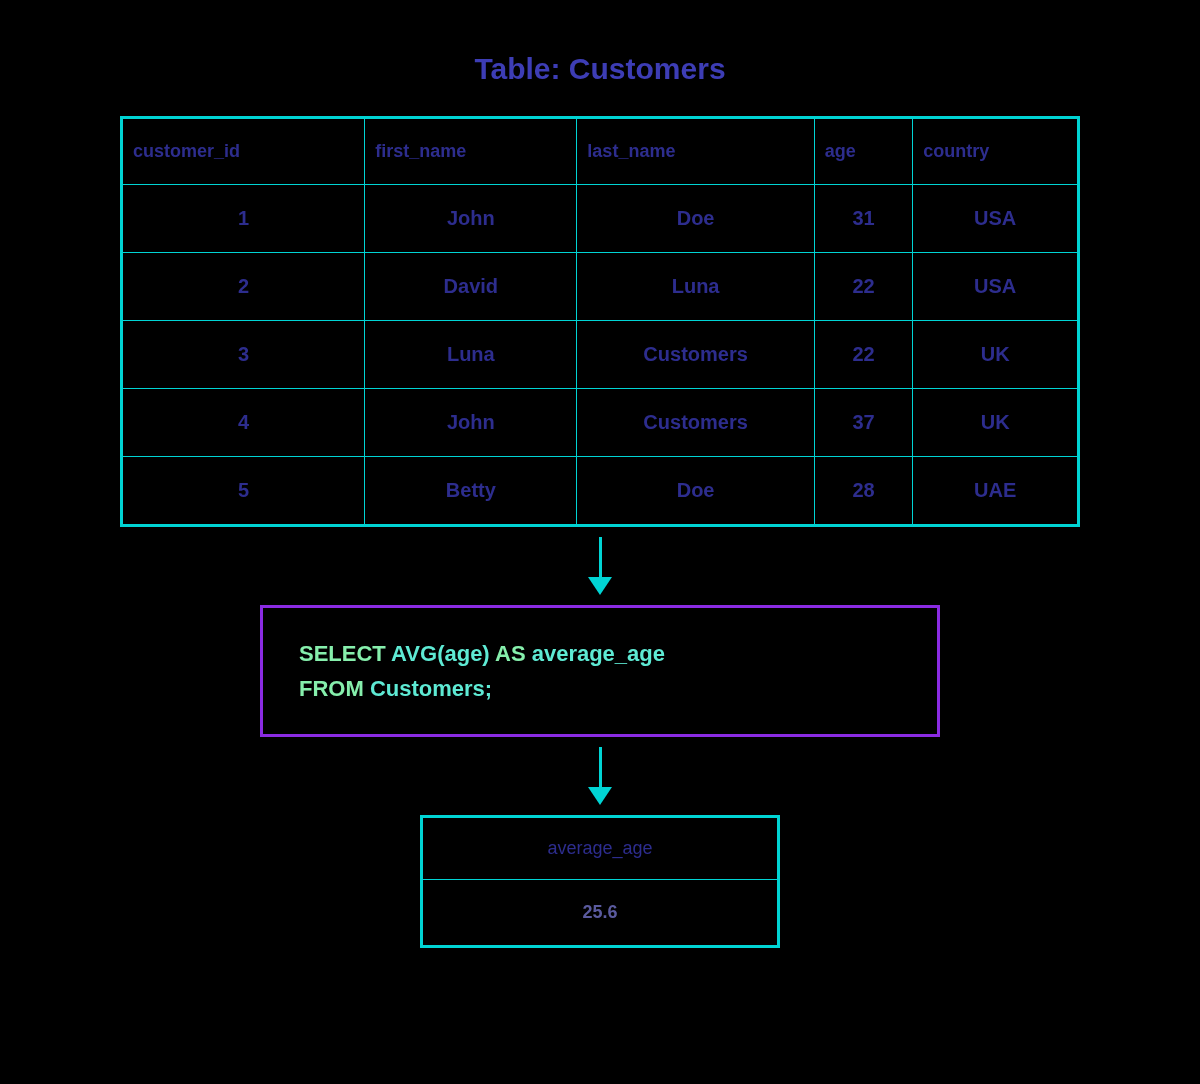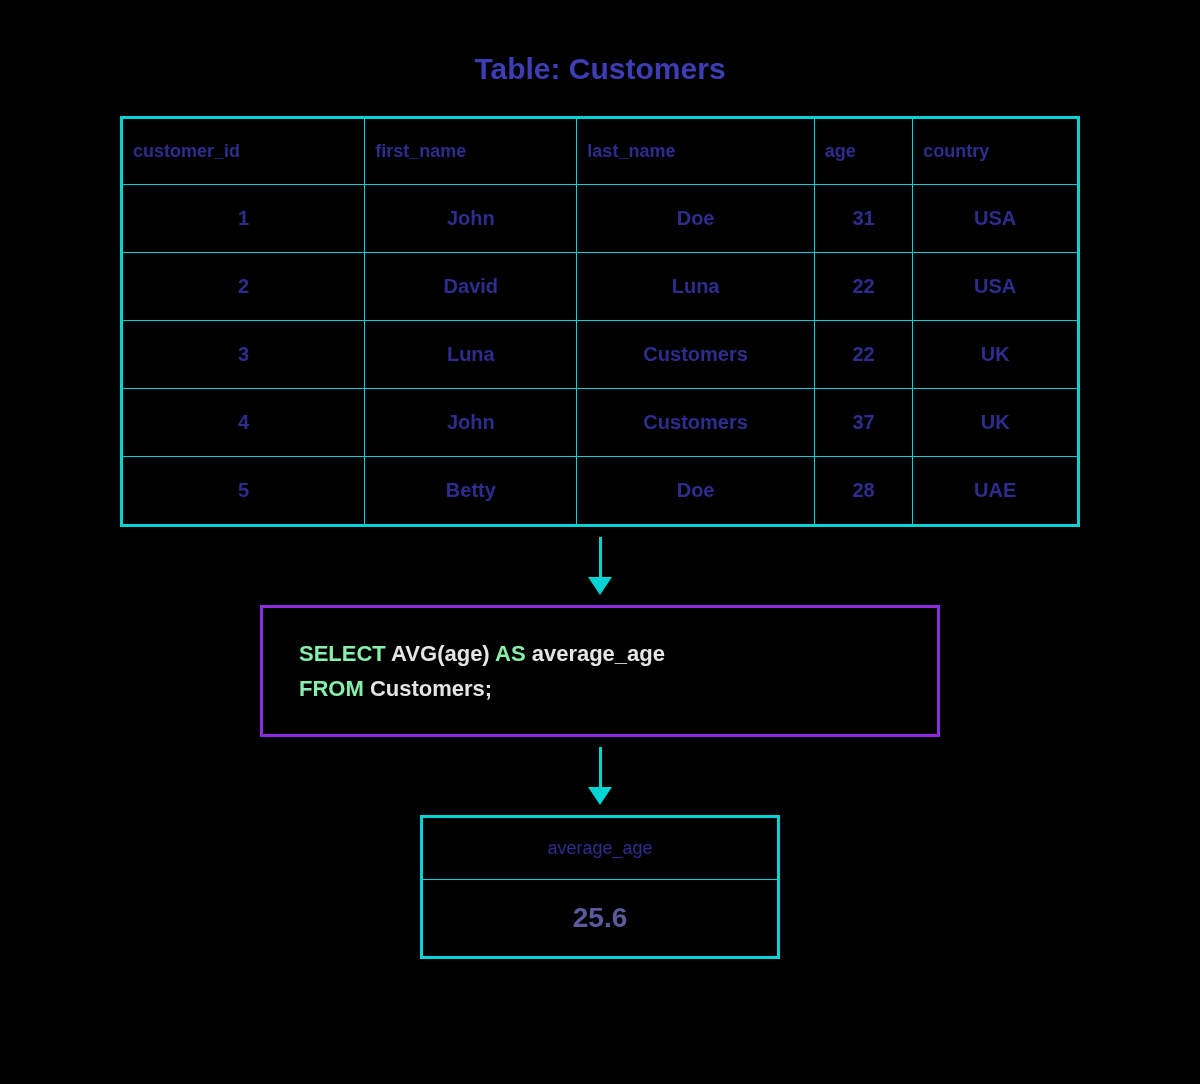--- a/index.html
+++ b/index.html
@@ -98,21 +98,21 @@
       font-size: 22px;
       font-weight: 700;
       line-height: 1.6;
     }
 
     .sql-keyword {
       color: #86efac;
     }
 
     .sql-normal {
-      color: #e5e5e5;
+      color: #5eead4;
     }
 
     
     .result-table-wrapper {
       border: 2.5px solid #00d4d4;
       width: 360px;
     }
 
     .result-table {
       width: 100%;
@@ -126,21 +126,21 @@
       color: #2d2d8e;
       font-size: 18px;
       font-weight: 500;
     }
 
     .result-table tbody tr td {
       border: 1.5px solid #00d4d4;
       padding: 22px 10px;
       text-align: center;
       color: #5a5a9e;
-      font-size: 28px;
+      font-size: 18px;
       font-weight: 600;
     }
   </style>
 </head>
 <body>
 
 <div class="main-container">
 
   <h1 class="page-title">Table: Customers</h1>
 

